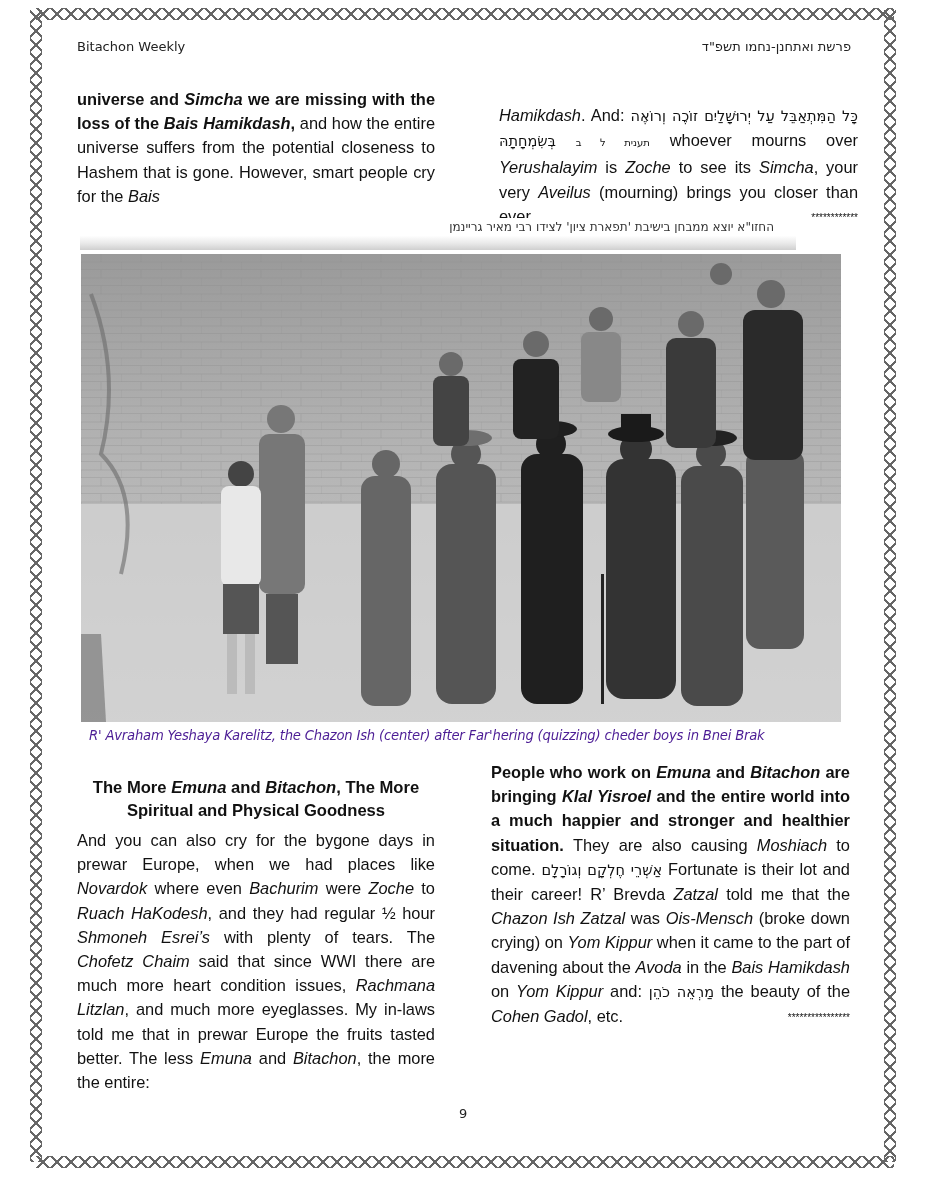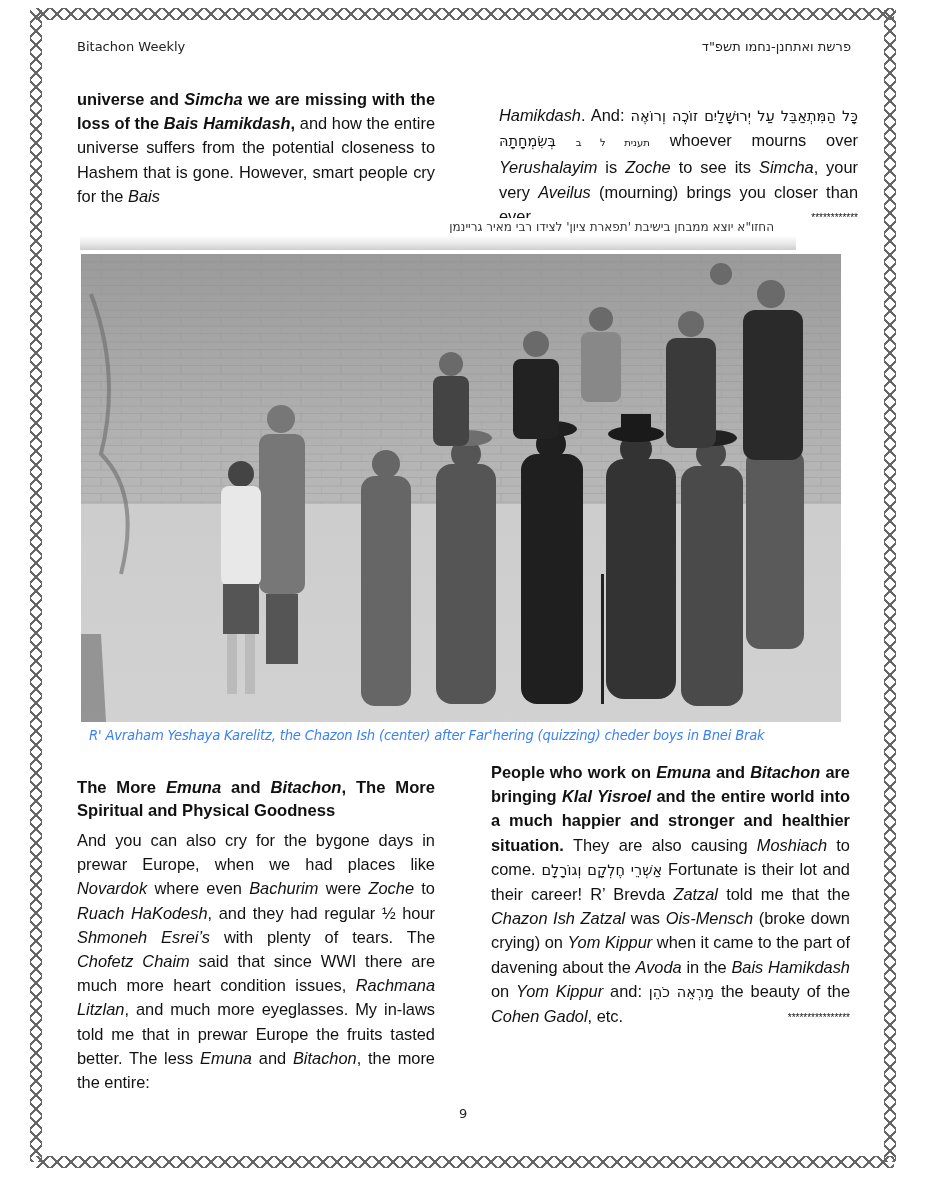--- a/index.html
+++ b/index.html
@@ -45,23 +45,23 @@
   .he-small { font-family: "DejaVu Sans", sans-serif; font-size: 10px; }
 
   .photo-header { position: absolute; left: 80px; top: 218px; width: 716px; height: 32px;
                   background: linear-gradient(to bottom, #fff 0%, #fff 55%, #e8e8e8 80%, #cfcfcf 100%); }
   .photo-header-text { position: absolute; right: 22px; top: 2px; direction: rtl;
                        font-family: "DejaVu Sans", sans-serif; font-size: 12px; color: #333; }
   .photo { position: absolute; left: 81px; top: 254px; width: 760px; height: 468px; overflow: hidden;
            background: #b8b8b8; }
   .photo-caption { position: absolute; left: 89px; top: 728px; width: 750px;
                    font-family: "DejaVu Sans", sans-serif; font-style: italic; font-size: 13.2px;
-                   color: #3b82f6; letter-spacing: -0.2px; white-space: nowrap; }
+                   color: #4c1d95; letter-spacing: -0.2px; white-space: nowrap; }
 
-  .section-title { font-weight: bold; font-size: 16.6px; line-height: 23px; margin-bottom: 6px !important; }
+  .section-title { font-weight: bold; text-align: center; font-size: 16.6px; line-height: 23px; margin-bottom: 6px !important; }
 
   .page-number { position: absolute; left: 459px; top: 1106px; font-size: 13px;
                  font-family: "DejaVu Sans", sans-serif; color: #222; }
 </style>
 </head>
 <body>
 
 <div class="border-h border-top stitch-h"></div>
 <div class="border-h border-bottom stitch-h"></div>
 <div class="border-v border-left stitch-v"></div>

